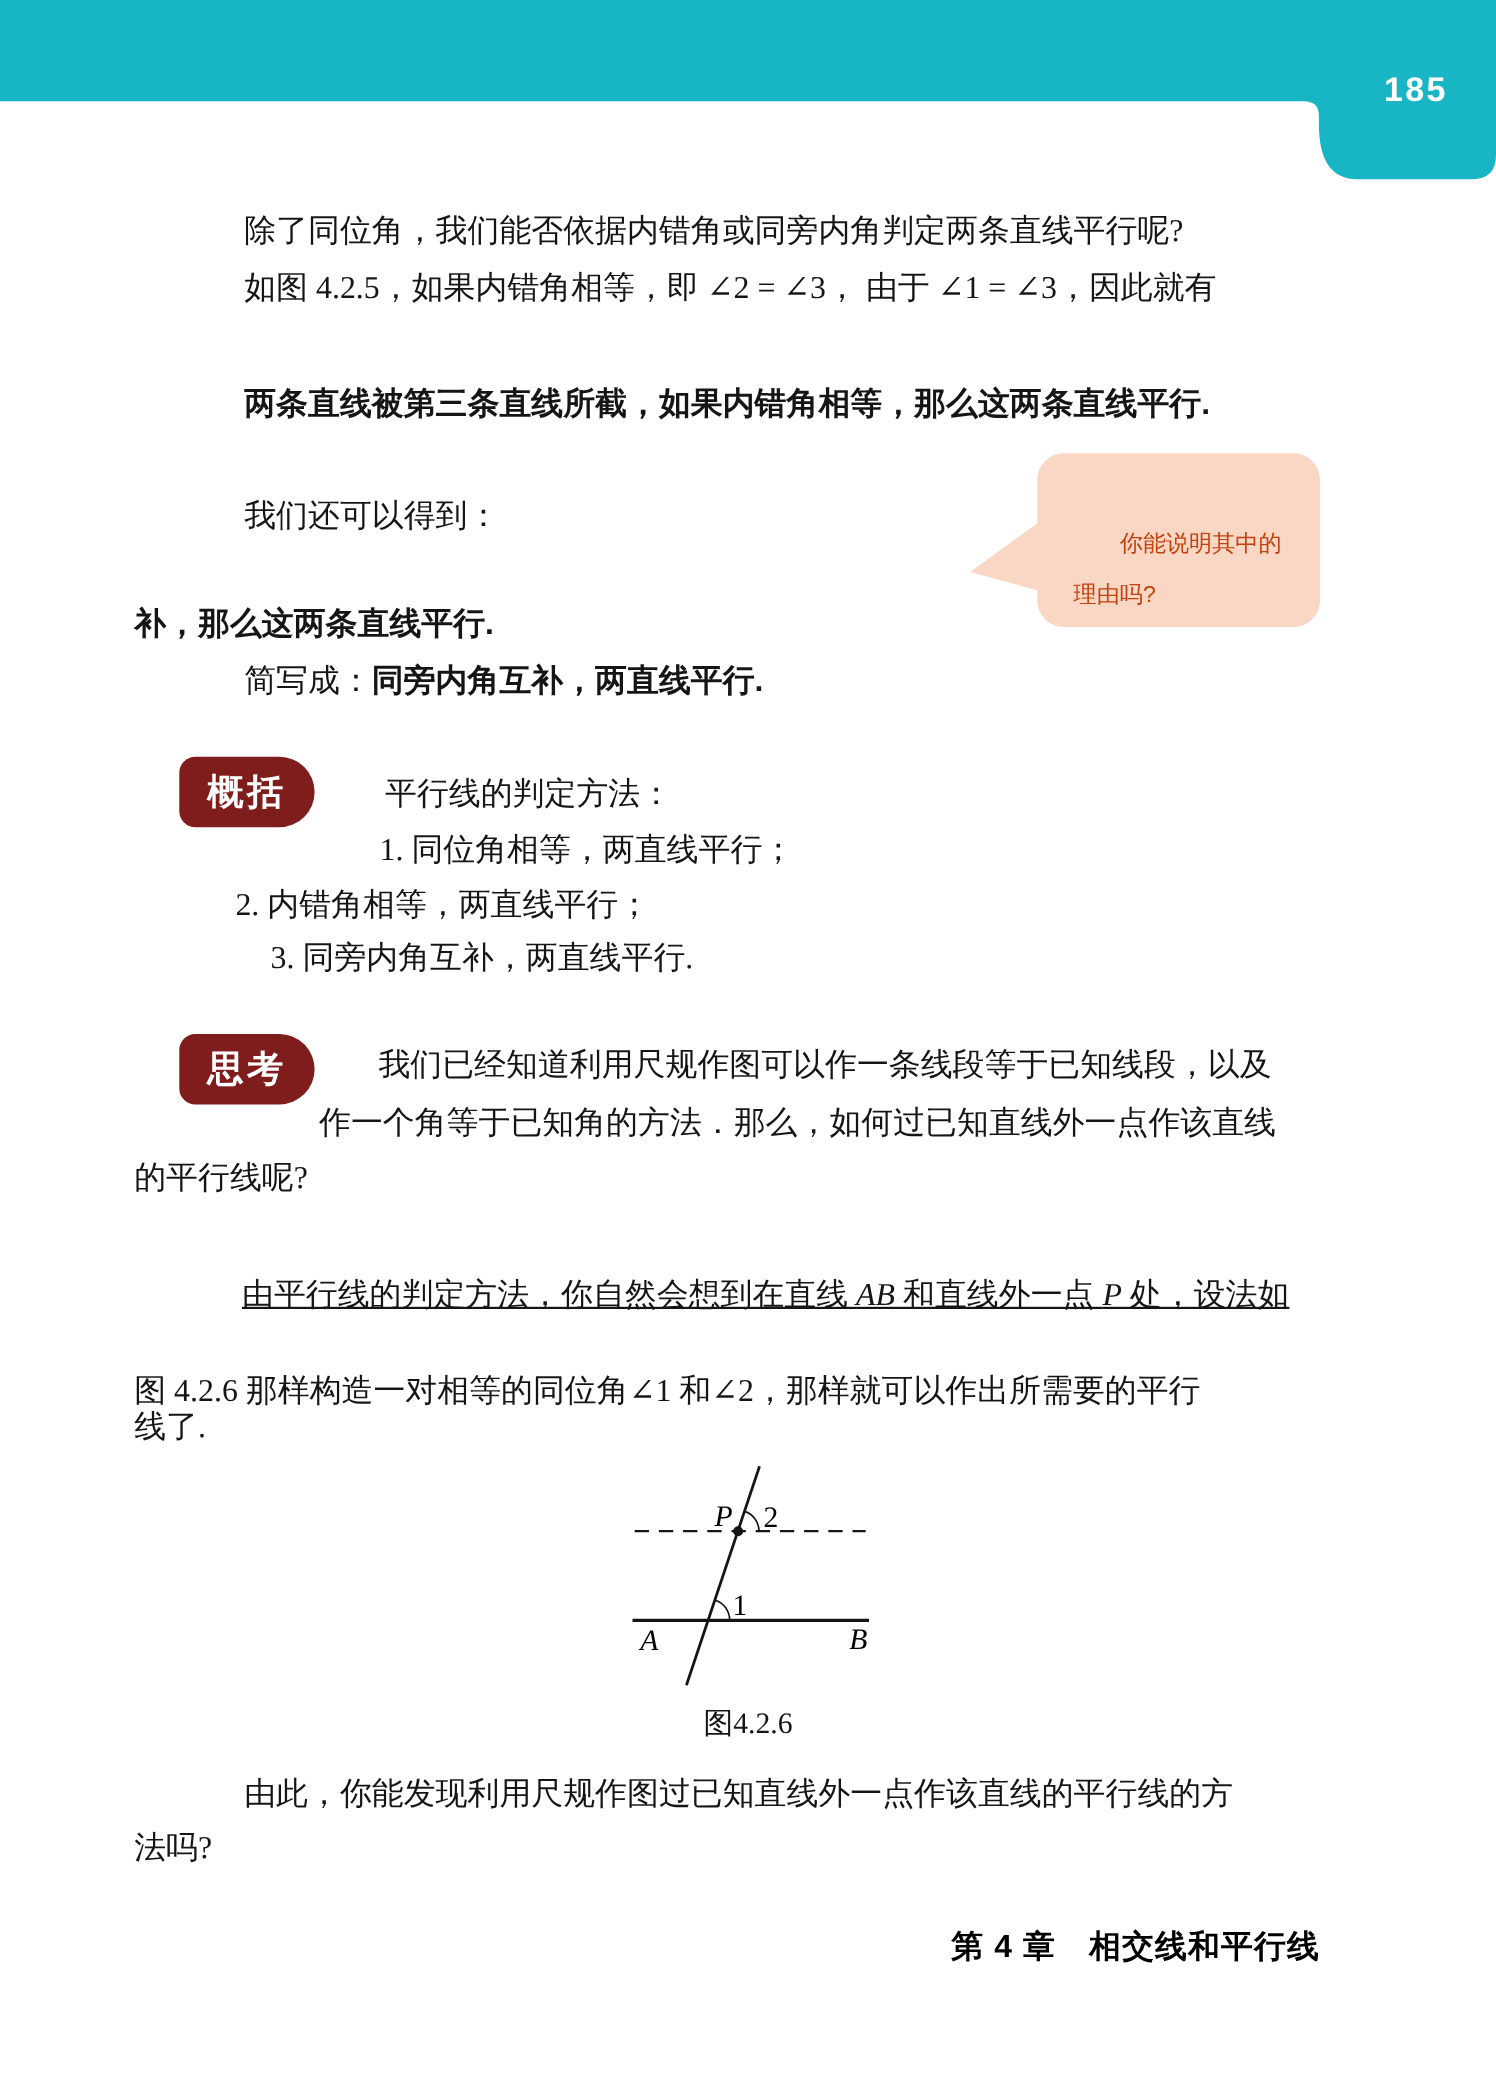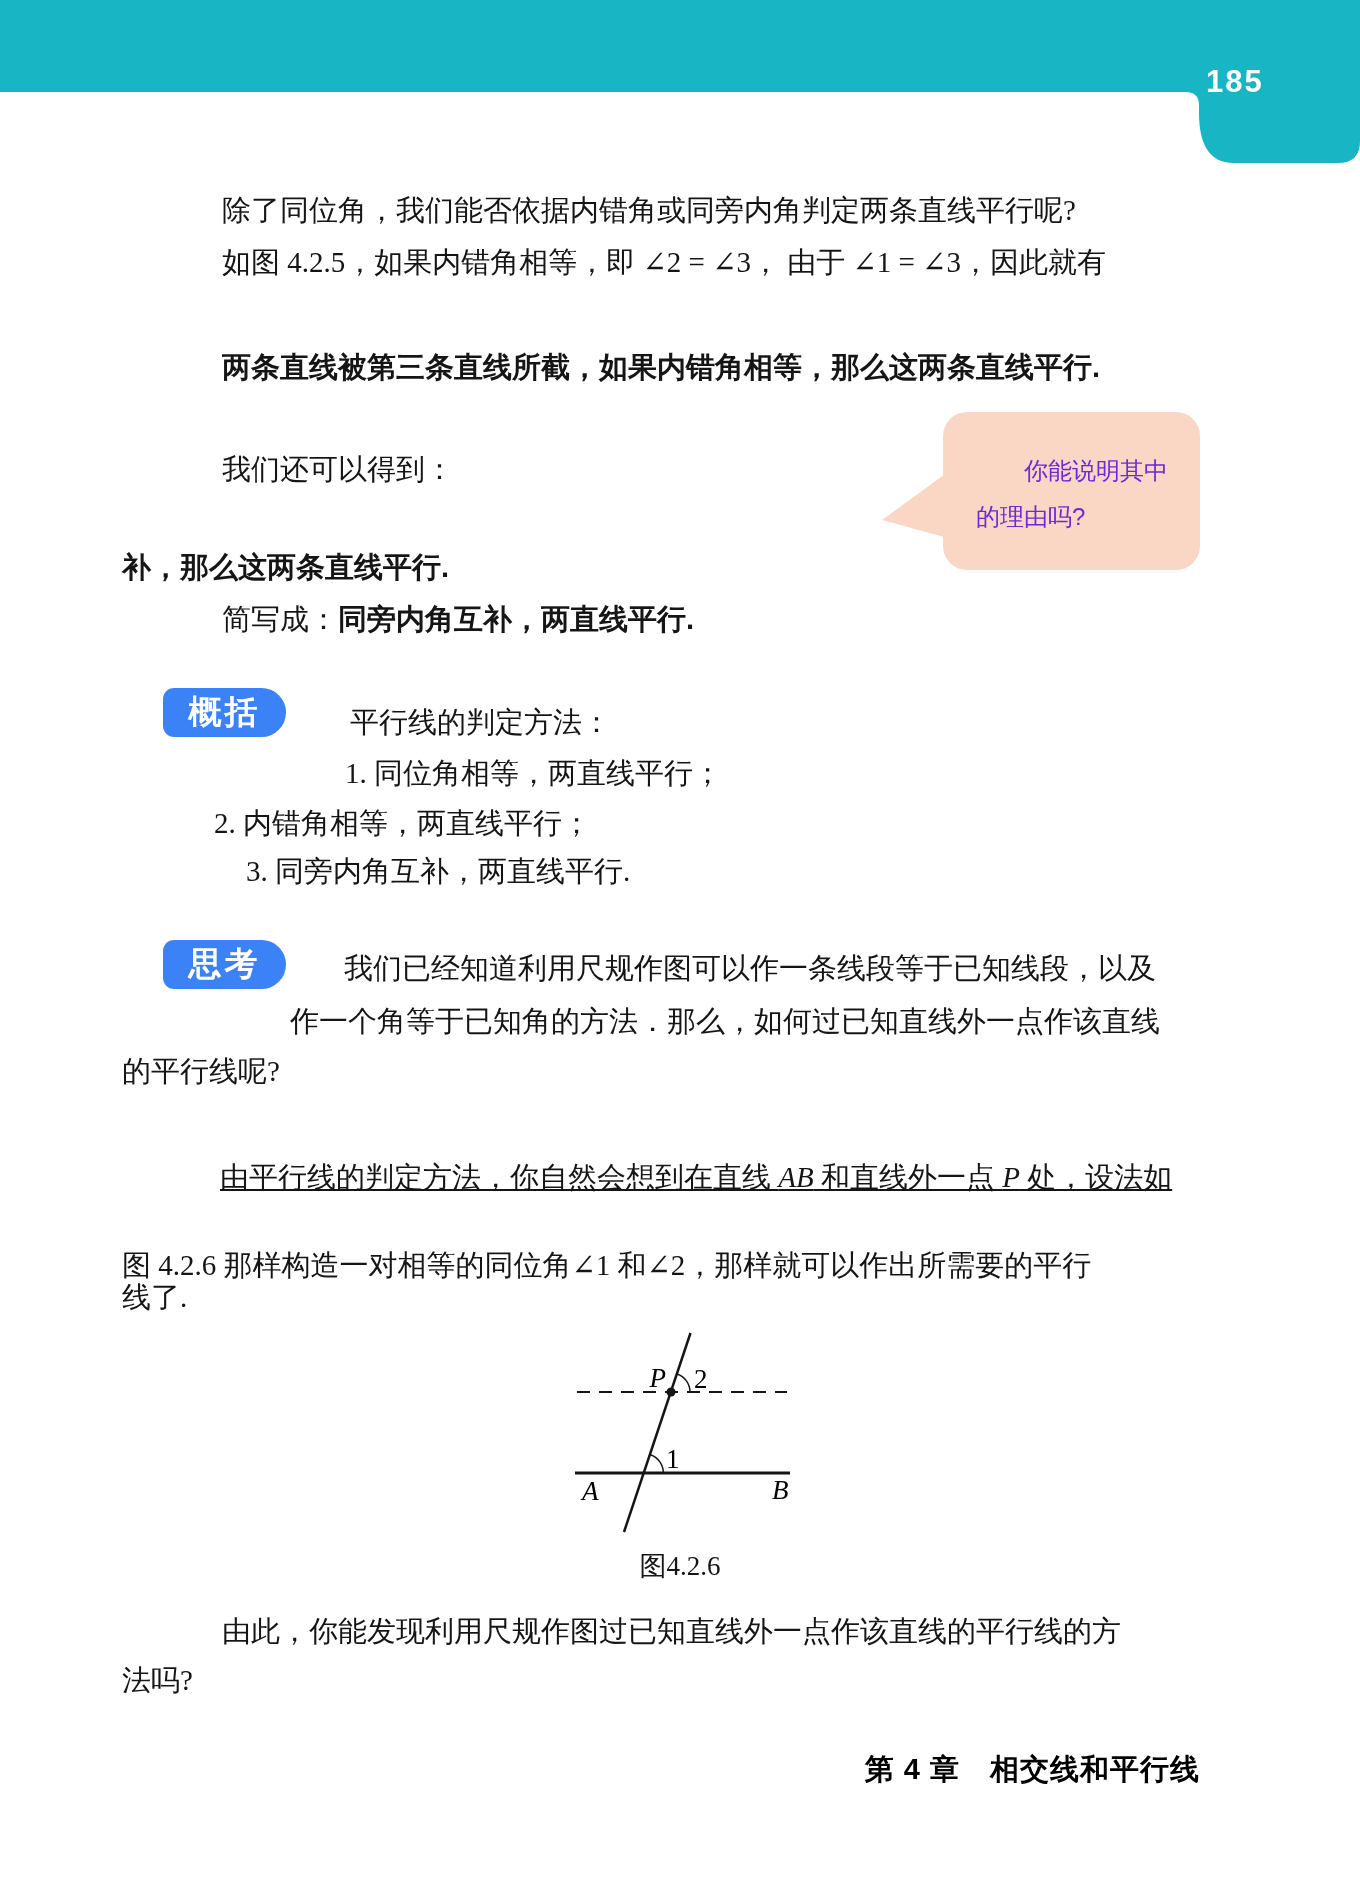--- a/index.html
+++ b/index.html
@@ -12,42 +12,42 @@
     font-family:"Liberation Serif","DejaVu Serif",serif;
     color:#151515;
   }
   .abs{position:absolute;white-space:nowrap;}
   .body-line{font-size:29px;line-height:36px;}
   .bold-sans{font-family:"Liberation Sans","DejaVu Sans",sans-serif;font-weight:bold;}
   .italic{font-style:italic;}
   .header-svg{position:absolute;left:0;top:0;}
   .page-num{
     position:absolute;left:1206px;top:64px;width:110px;
-    text-align:left;color:#ffffff;
+    text-align:right;color:#ffffff;
     font-family:"Liberation Sans","DejaVu Sans",sans-serif;
     font-weight:bold;font-size:31px;letter-spacing:2px;
   }
   .badge{
-    position:absolute;left:163px;width:123px;height:49px;
-    background:#3b82f6;border-radius:15px 33px 33px 15px;
+    position:absolute;left:163px;width:123px;height:64px;
+    background:#7f1d1d;border-radius:15px 33px 33px 15px;
     display:flex;align-items:center;justify-content:center;
   }
   .badge span{
     color:#ffffff;font-family:"Liberation Sans","DejaVu Sans",sans-serif;
     font-weight:bold;font-size:33px;letter-spacing:3px;
   }
   .bubble{
     position:absolute;left:943px;top:412px;width:257px;height:158px;
     background:#f9d7c4;border-radius:24px;
   }
   .bubble-text{
     padding:36px 18px 0 33px;
     font-family:"Liberation Sans","DejaVu Sans",sans-serif;
-    font-size:24px;line-height:46px;color:#6d28d9;
-    text-indent:2em;white-space:normal;
+    font-size:21px;line-height:46px;color:#c2410c;
+    text-indent:2em;white-space:normal;margin-top:24px;
   }
   .bubble-tail{position:absolute;left:872px;top:462px;}
   .fig-caption{
     position:absolute;left:450px;top:1548px;width:460px;
     text-align:center;font-size:27px;
   }
   .footer{
     position:absolute;right:160px;top:1750px;
     color:#000000;font-family:"Liberation Sans","DejaVu Sans",sans-serif;
     font-weight:bold;font-size:29px;letter-spacing:1px;

